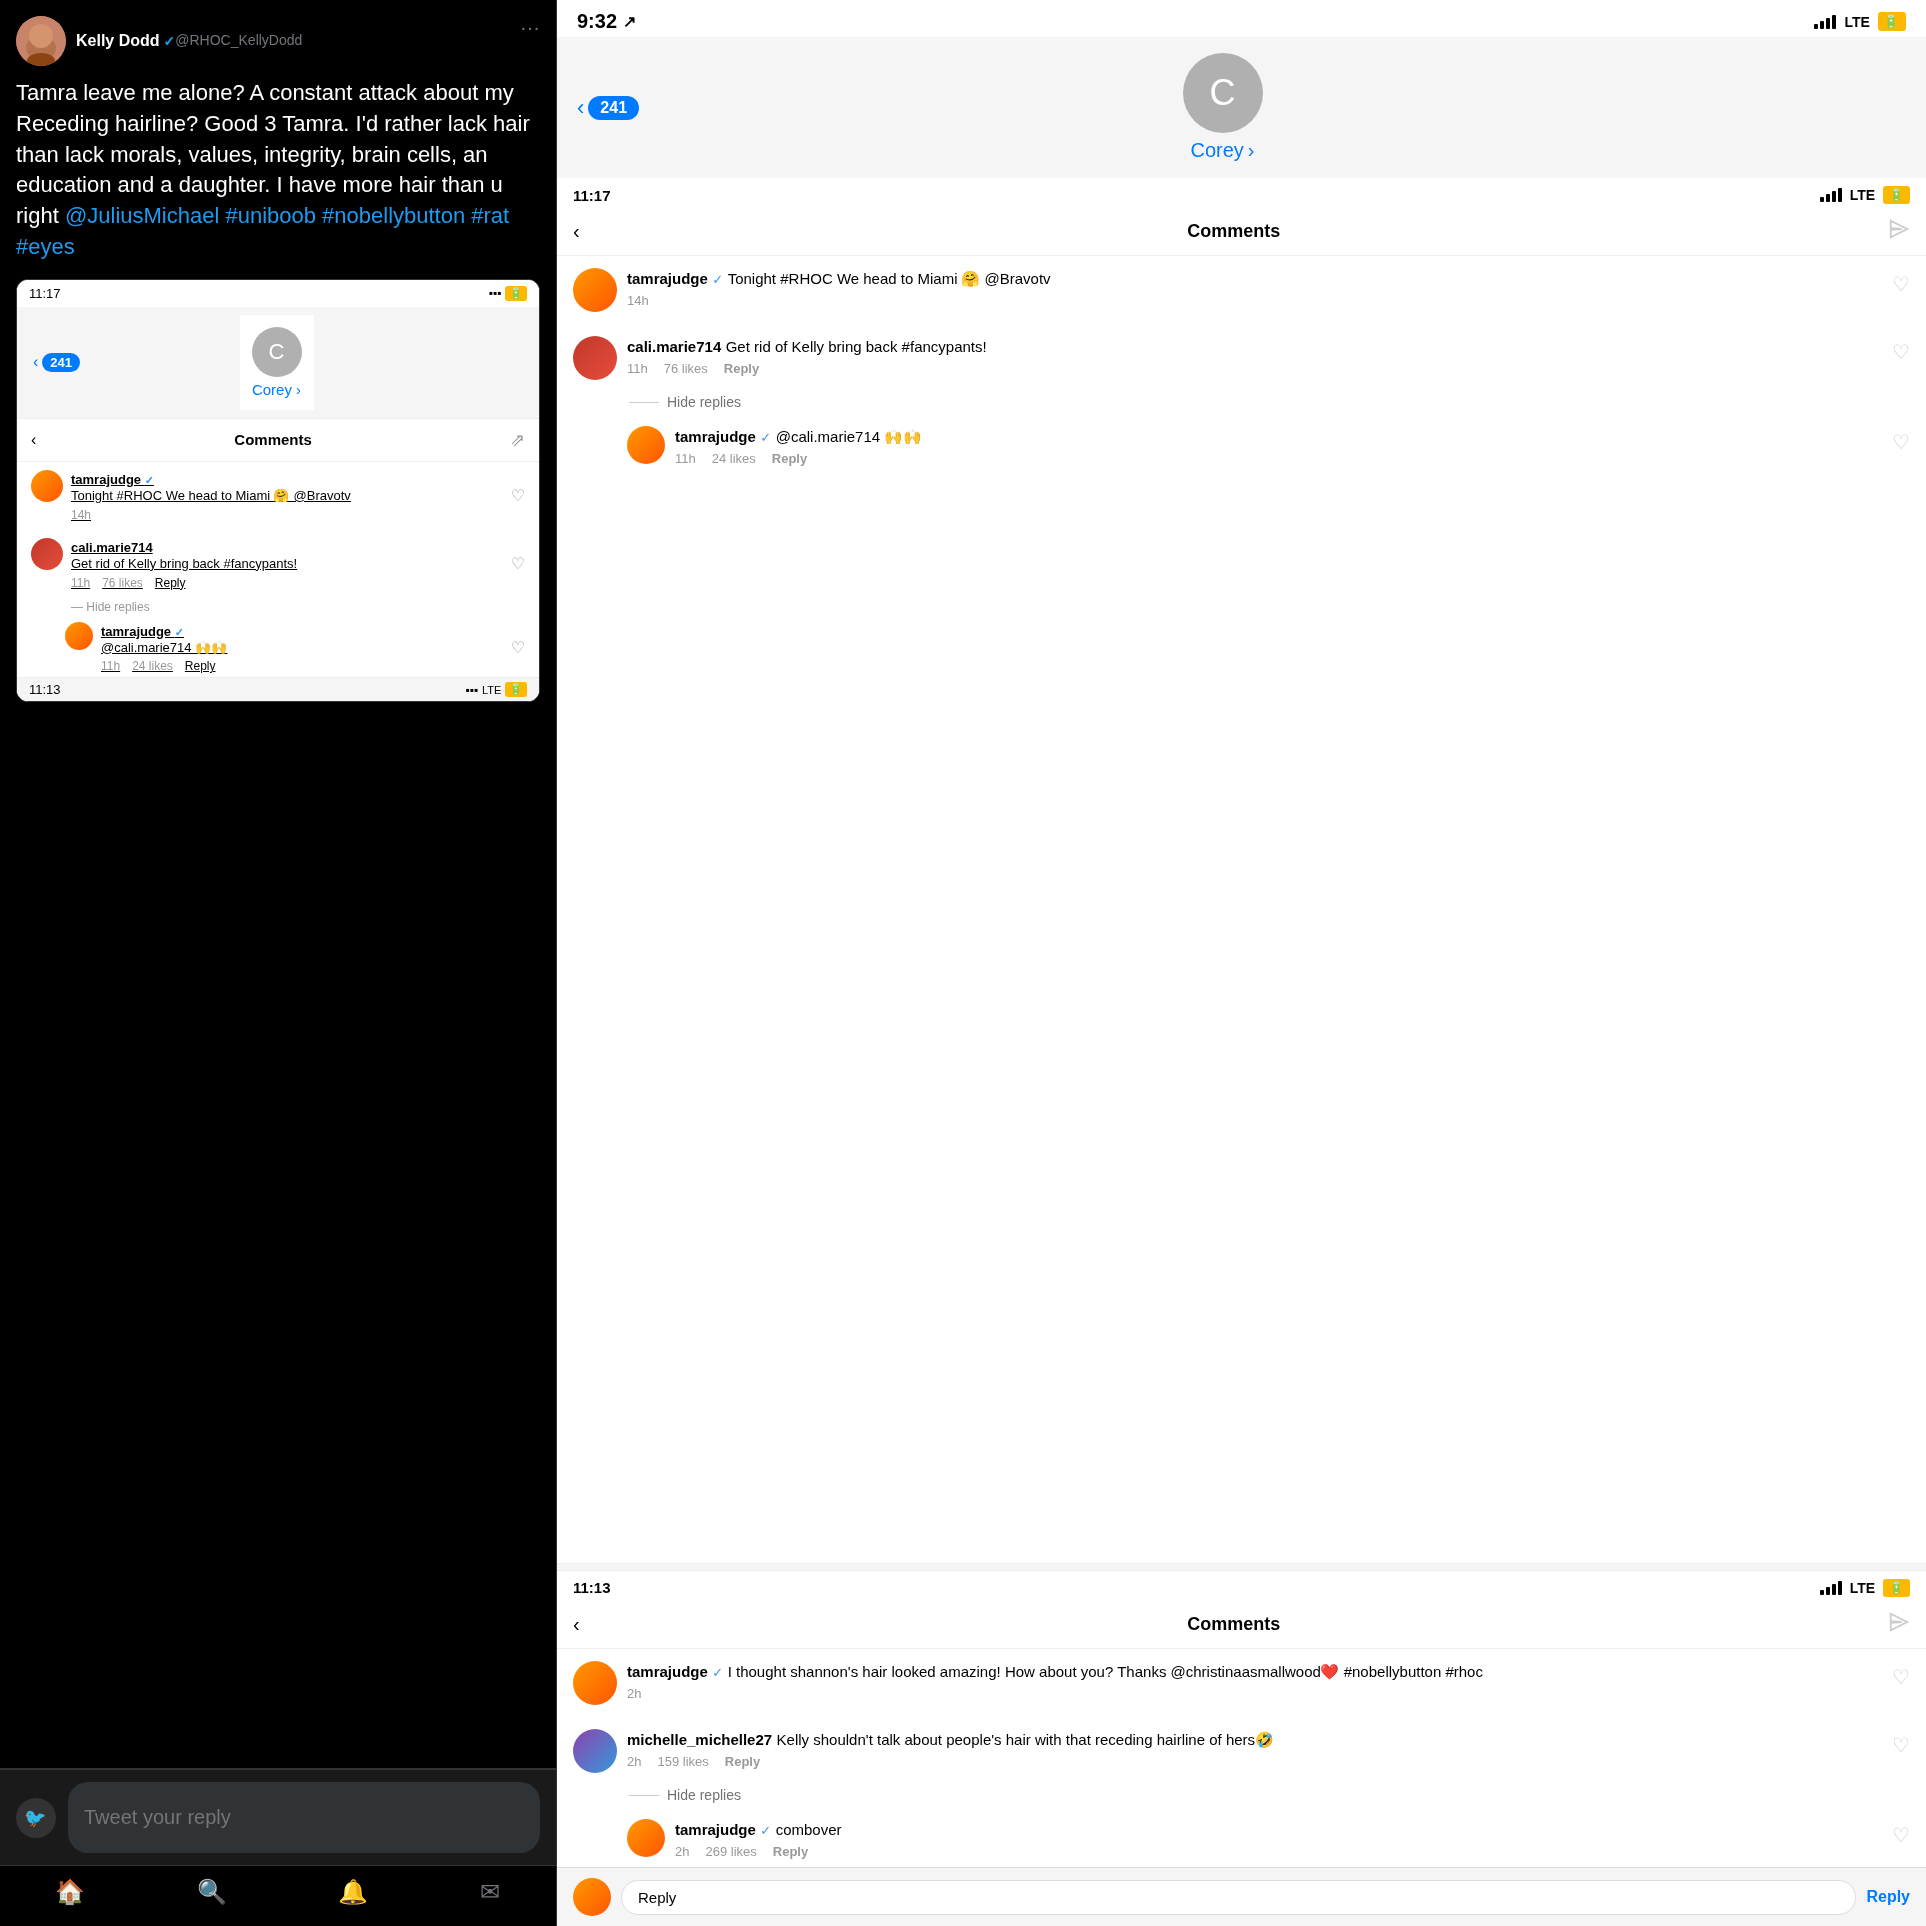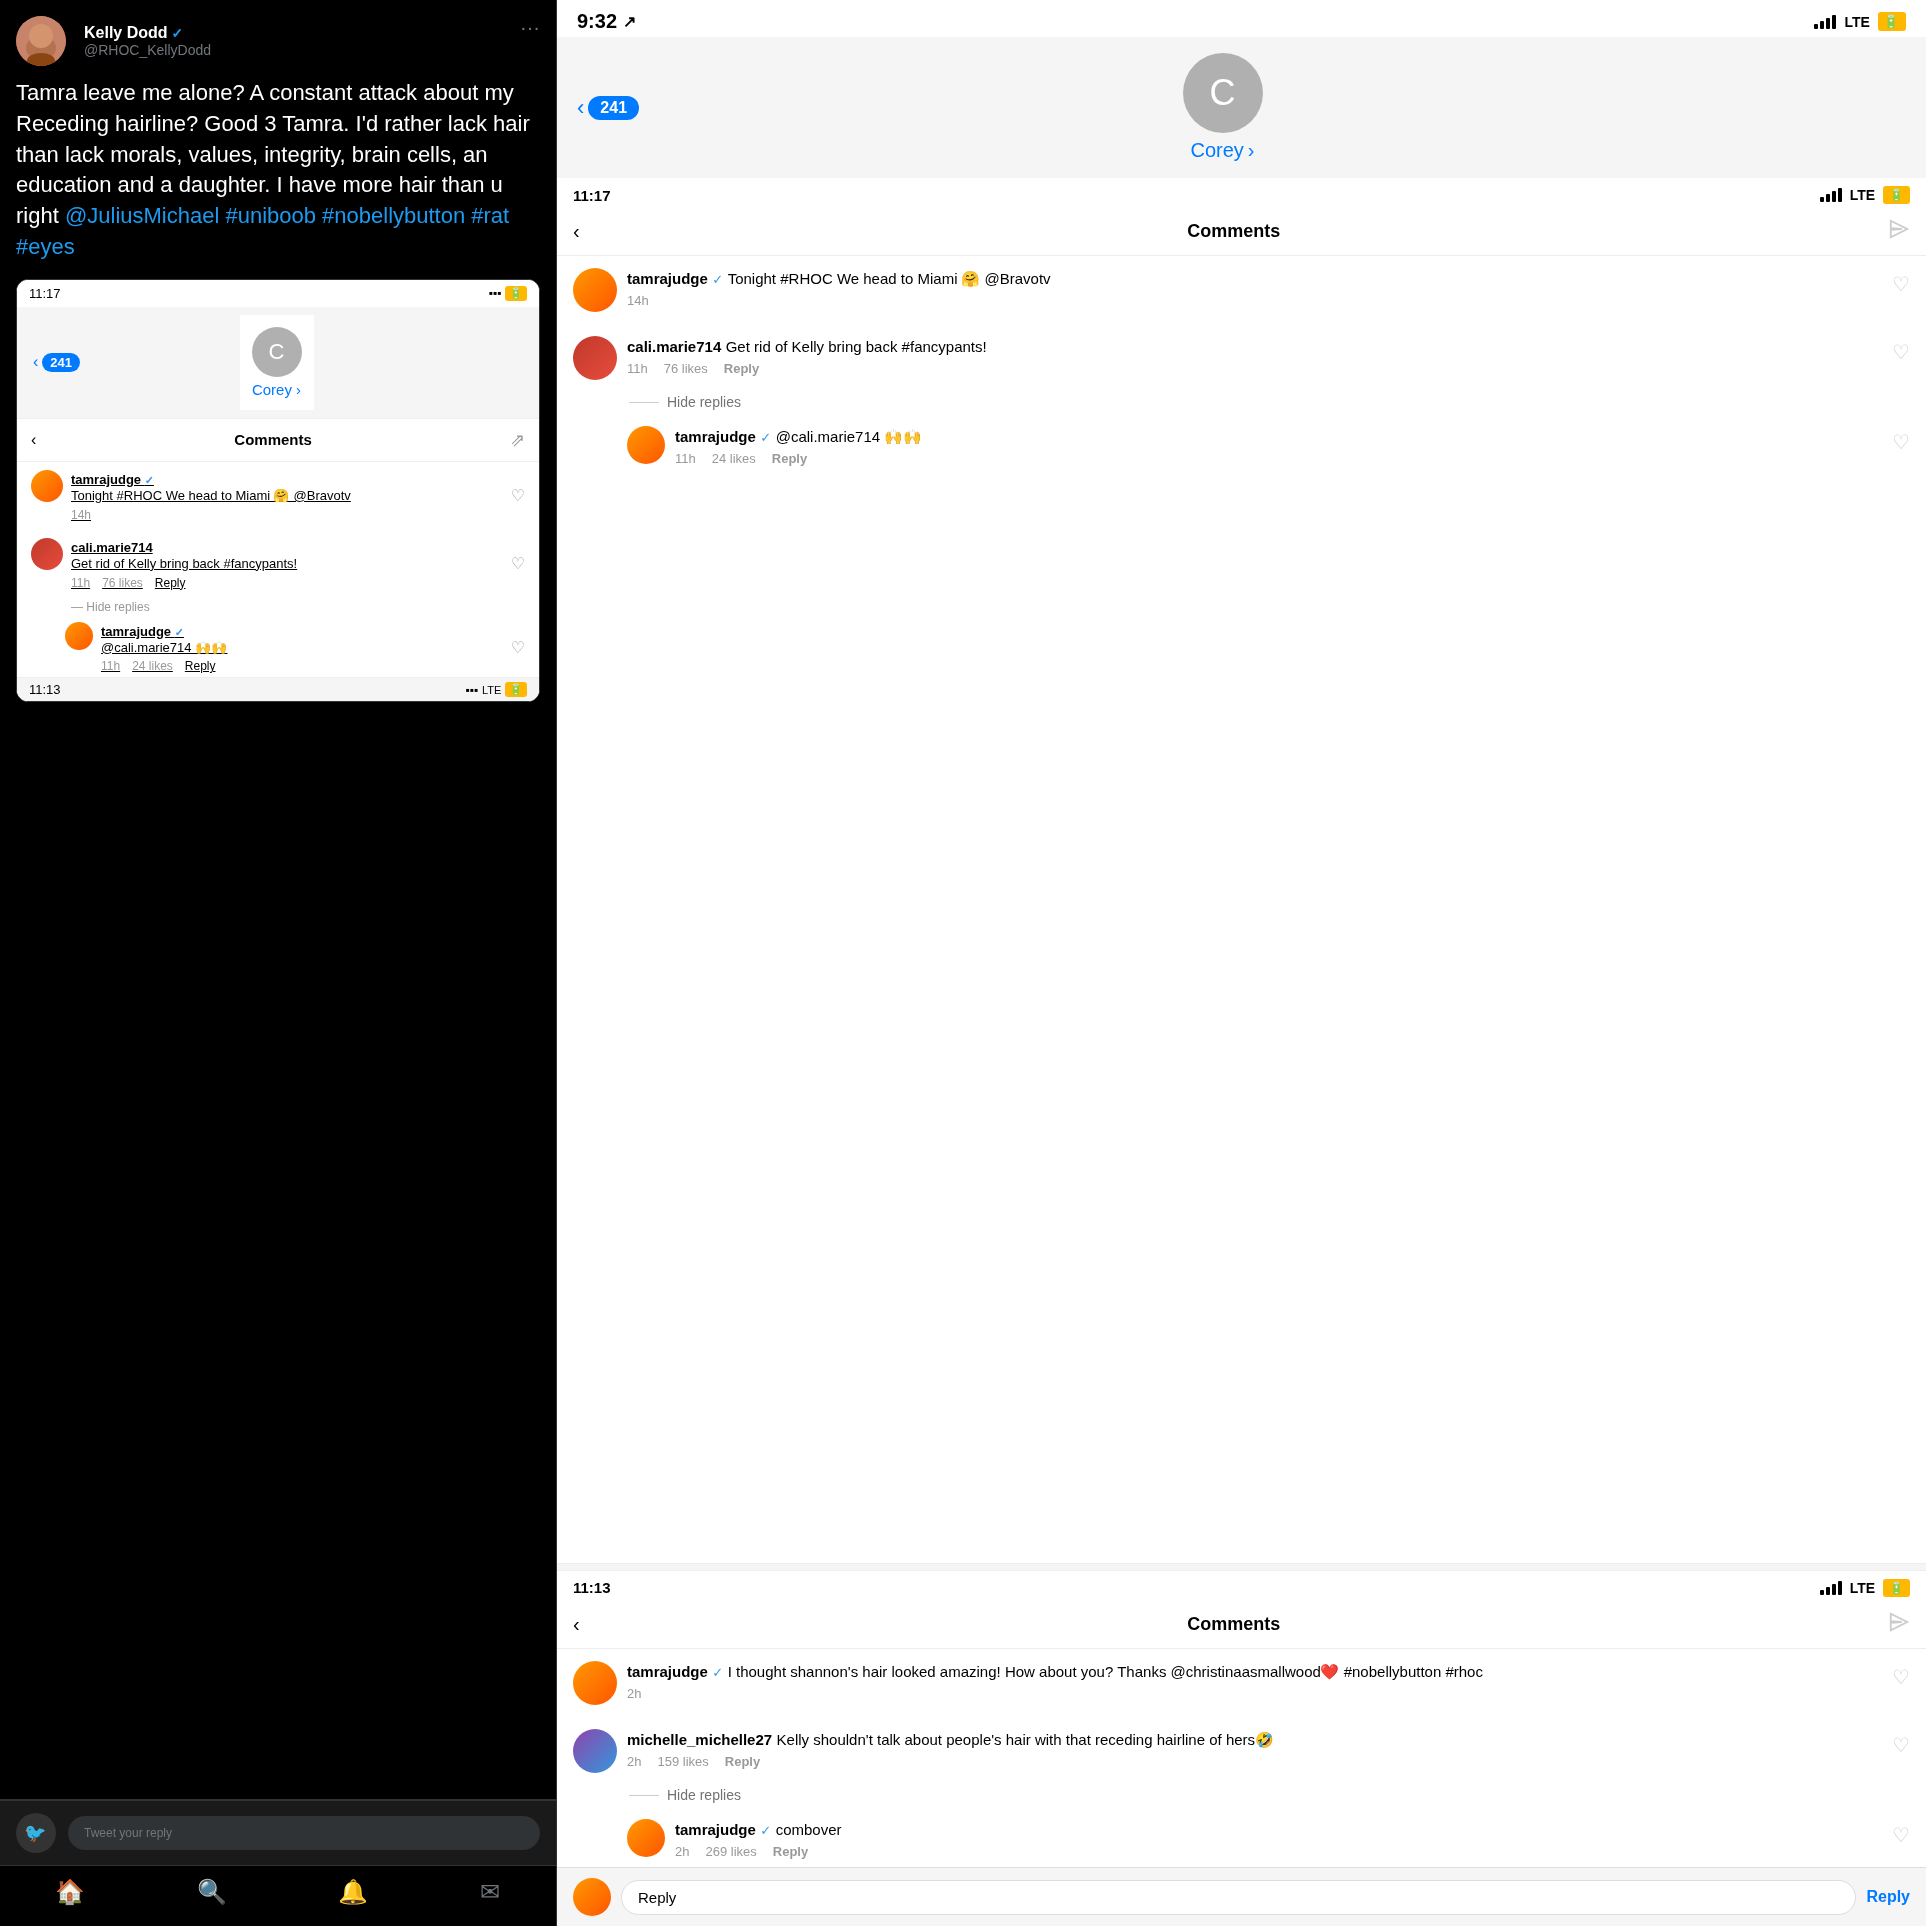--- a/index.html
+++ b/index.html
@@ -44,22 +44,21 @@
       width: 50px;
       height: 50px;
       border-radius: 50%;
       background: linear-gradient(180deg, #c8956c 0%, #a0522d 100%);
       position: relative;
       overflow: hidden;
     }
 
     .user-info {
       display: flex;
-      flex-direction: column;
-      margin-left: 8px;
+      flex-direction: row;
     }
 
     .user-name {
       color: #fff;
       font-weight: 700;
       font-size: 16px;
       display: flex;
       align-items: center;
       gap: 4px;
     }
@@ -261,23 +260,23 @@
       justify-content: center;
       font-size: 18px;
       flex-shrink: 0;
     }
 
     .reply-input {
       flex: 1;
       background: #2f3336;
       border: none;
       border-radius: 20px;
-      padding: 10px 16px;
+      padding: 24px 16px;
       color: #71767b;
-      font-size: 12px;
+      font-size: 20px;
       outline: none;
     }
 
     
     .bottom-nav {
       background: #000;
       border-top: 1px solid #2f3336;
       display: flex;
       justify-content: space-around;
       align-items: center;

